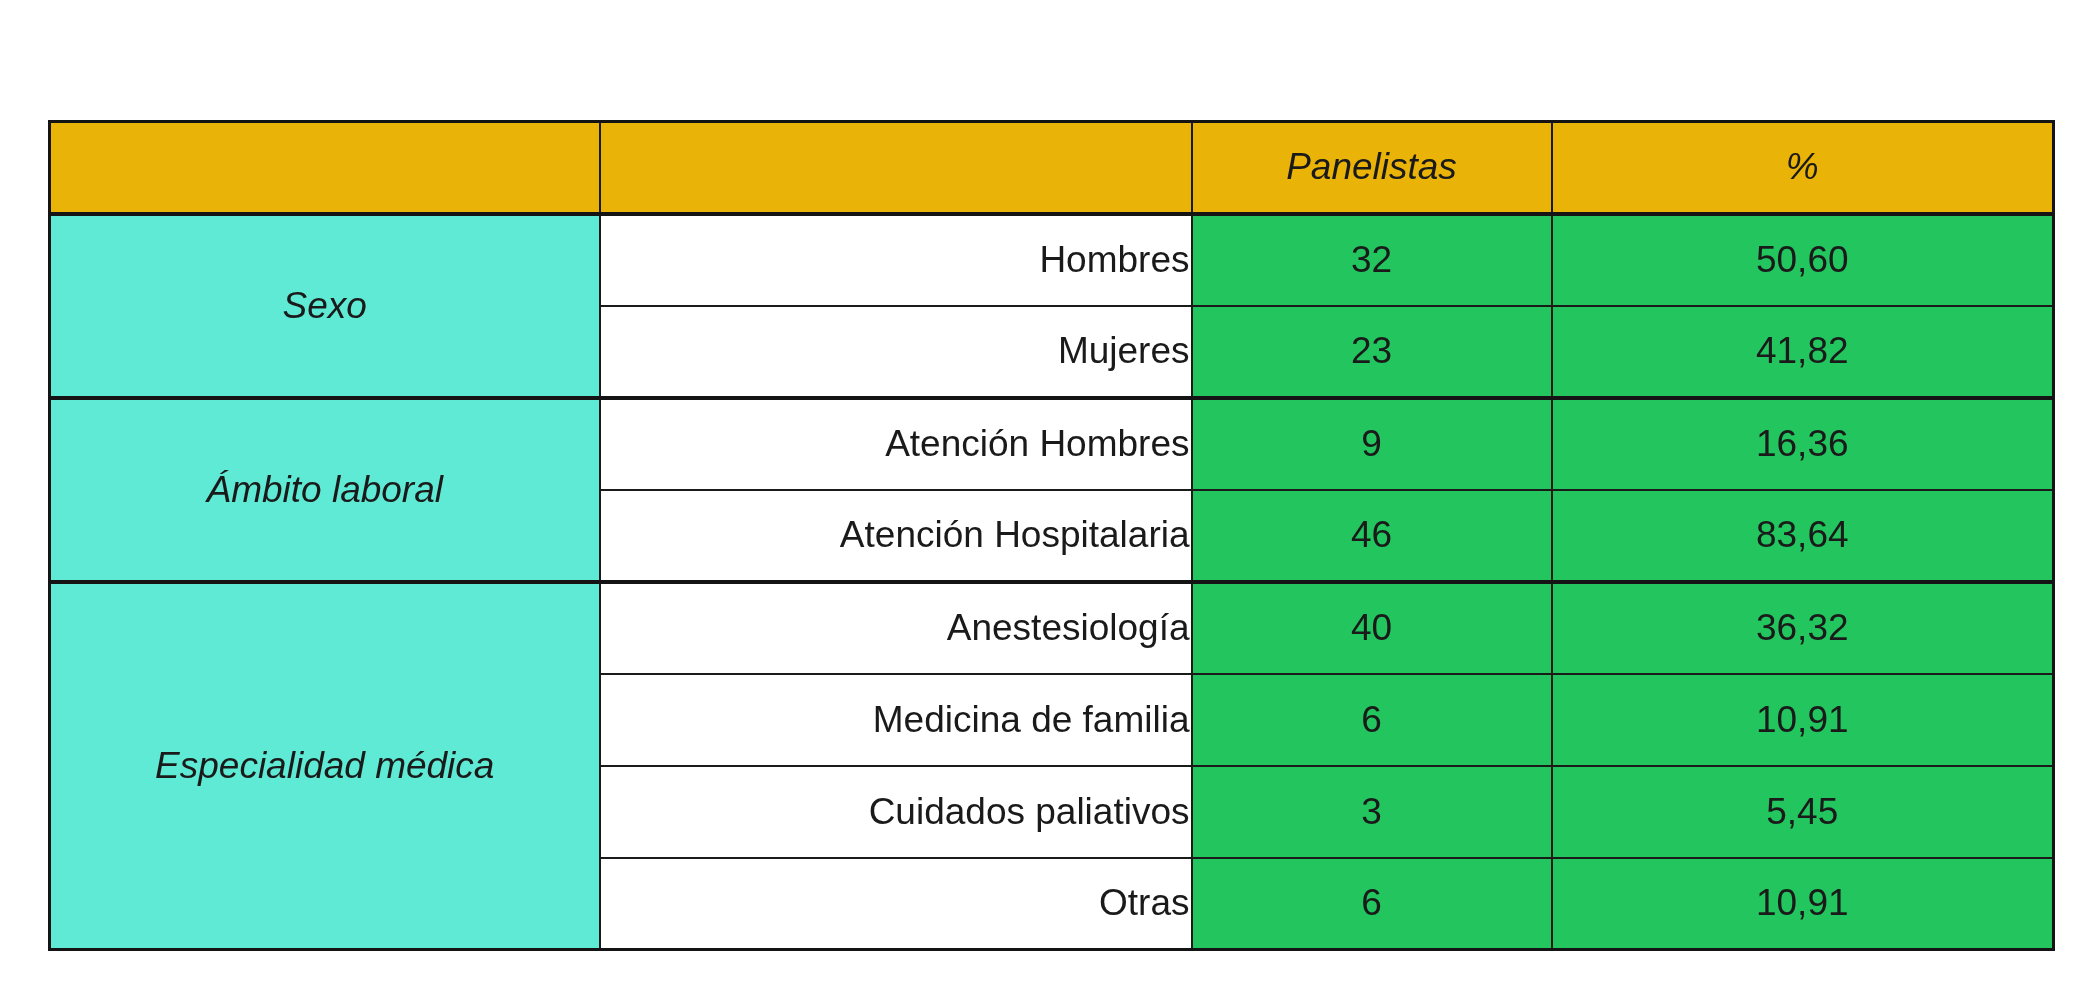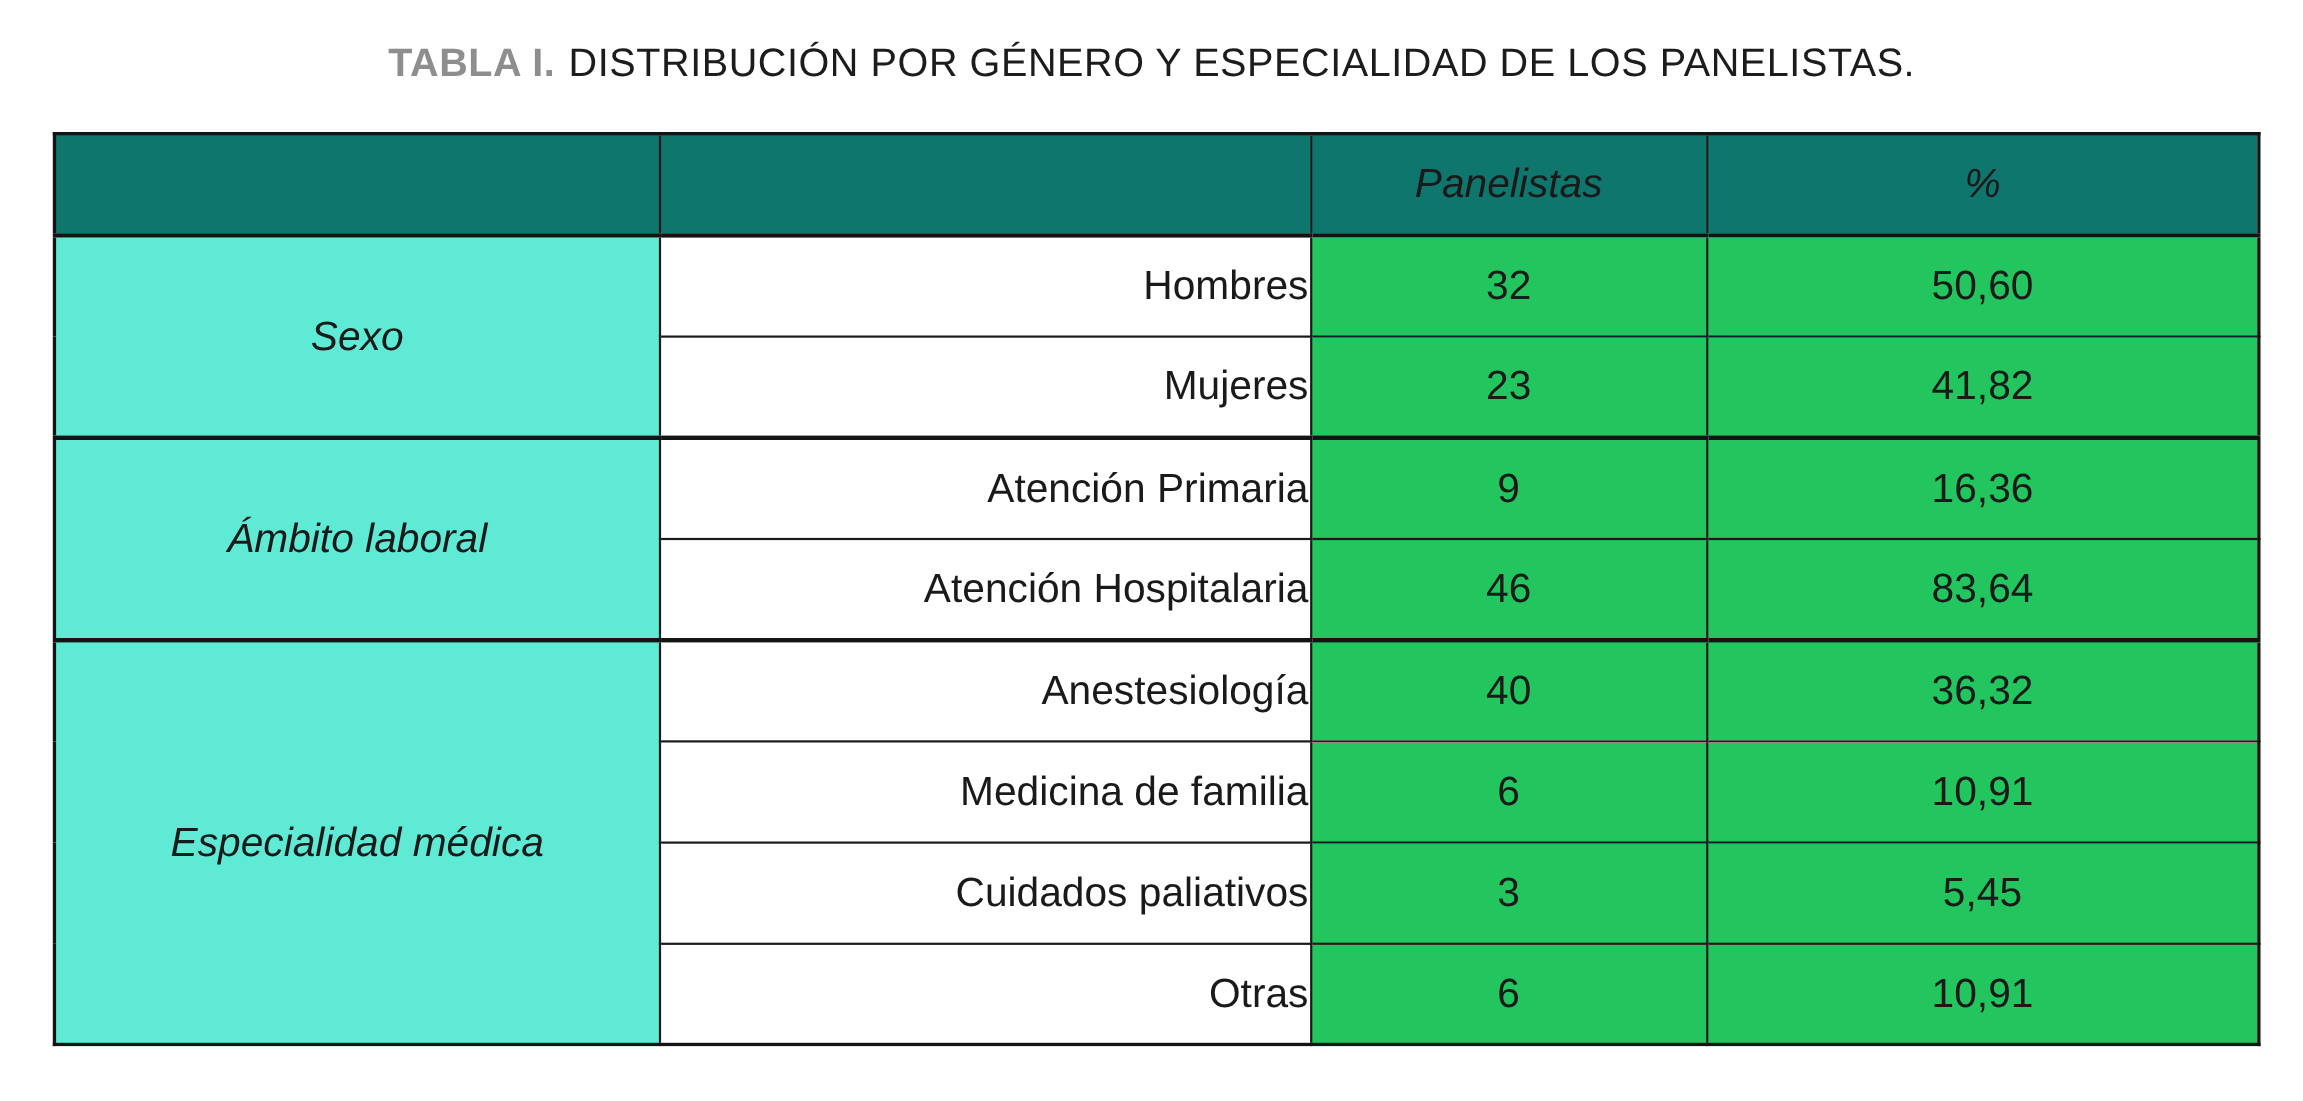--- a/index.html
+++ b/index.html
@@ -56,21 +56,21 @@
     font-size: 37px;
     font-weight: normal;
     vertical-align: middle;
     overflow: hidden;
   }
 
   .panel-table thead tr { height: 92px; }
   .panel-table tbody tr { height: 92px; }
 
   .panel-table thead th {
-    background: #0f766e;
+    background: #eab308;
     font-style: italic;
     text-align: center;
     border-bottom: 4px solid #141414;
   }
 
   .panel-table td.group-cell {
     background: #5eead4;
     font-style: italic;
     text-align: center;
   }
@@ -88,23 +88,20 @@
   .panel-table td.num-cell {
     background: #22c55e;
     text-align: center;
   }
 </style>
 </head>
 <body>
 
 <div class="page">
 
-  <div class="table-title">
-    <span class="title-prefix">TABLA I.</span><span class="title-text">DISTRIBUCIÓN POR GÉNERO Y ESPECIALIDAD DE LOS PANELISTAS.</span>
-  </div>
 
   <table class="panel-table">
     <colgroup>
       <col style="width:550px">
       <col style="width:592px">
       <col style="width:360px">
       <col style="width:502px">
     </colgroup>
     <thead>
       <tr>
@@ -123,21 +120,21 @@
         <td class="num-cell">50,60</td>
       </tr>
       <tr>
         <td class="cat-cell">Mujeres</td>
         <td class="num-cell">23</td>
         <td class="num-cell">41,82</td>
       </tr>
 
       <tr class="group-start">
         <td class="group-cell" rowspan="2">Ámbito laboral</td>
-        <td class="cat-cell">Atención Primaria</td>
+        <td class="cat-cell">Atención Hombres</td>
         <td class="num-cell">9</td>
         <td class="num-cell">16,36</td>
       </tr>
       <tr>
         <td class="cat-cell">Atención Hospitalaria</td>
         <td class="num-cell">46</td>
         <td class="num-cell">83,64</td>
       </tr>
 
       <tr class="group-start">

